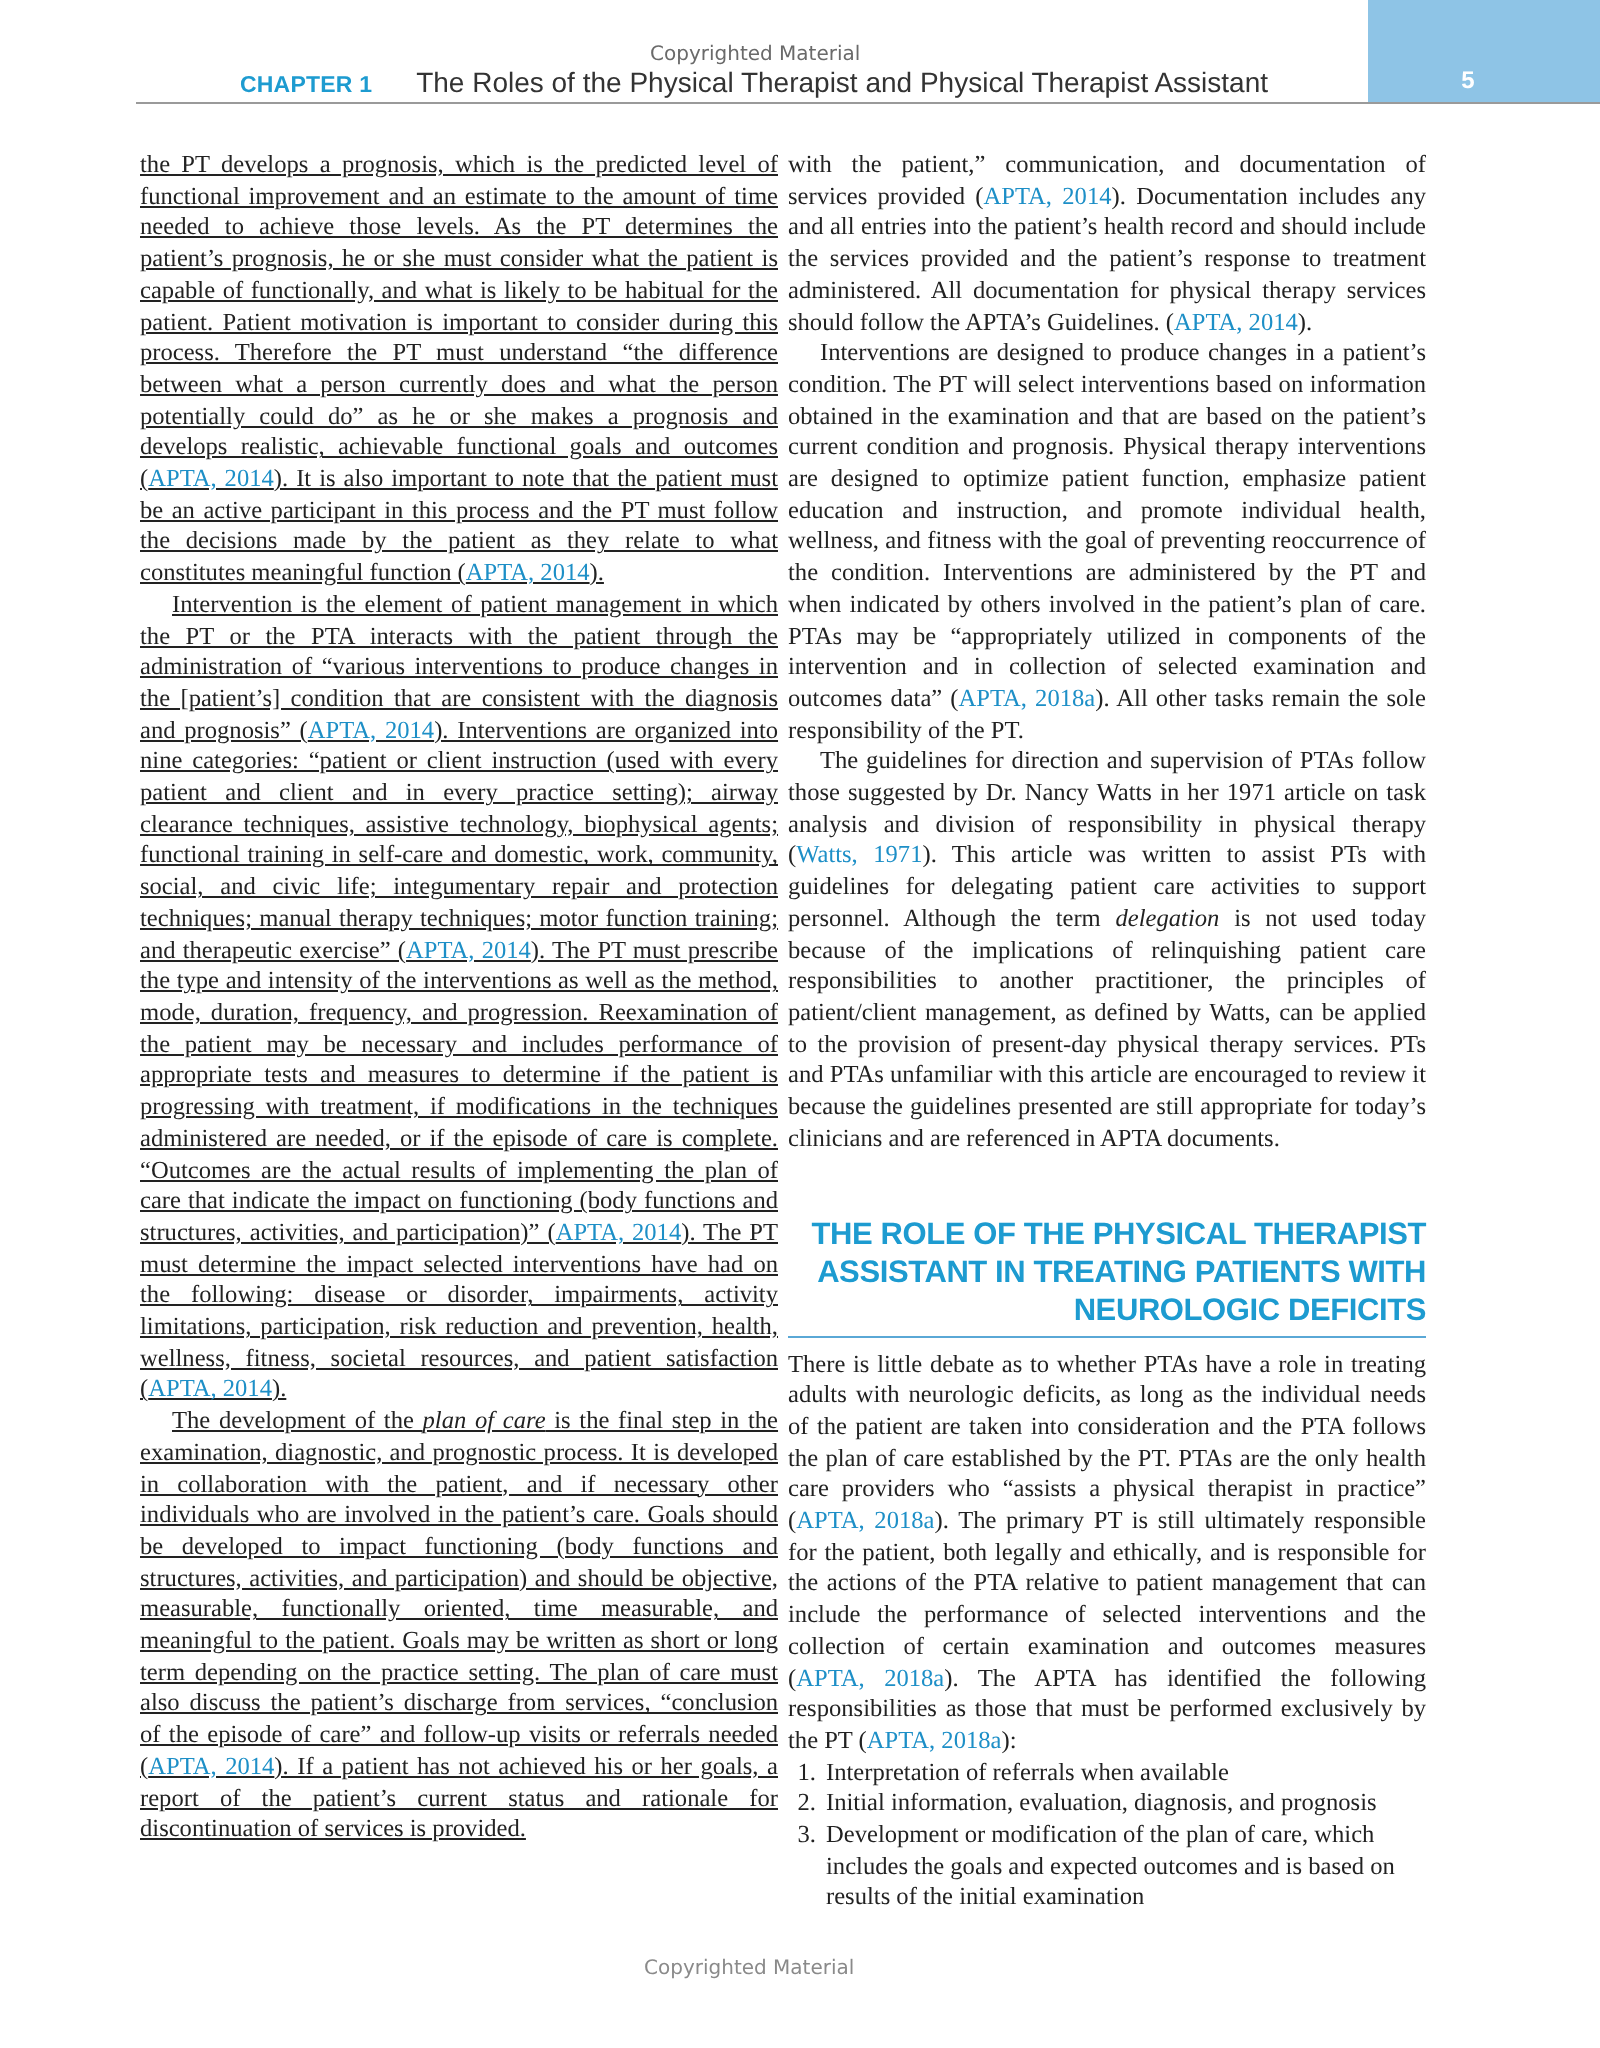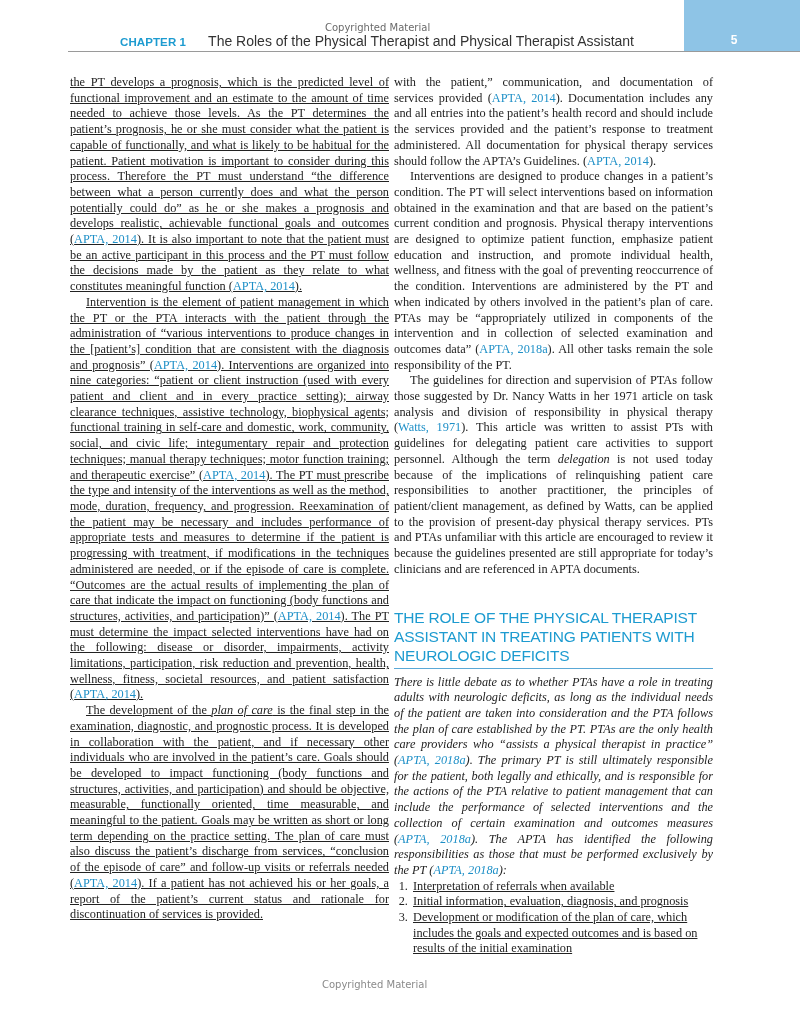--- a/index.html
+++ b/index.html
@@ -37,27 +37,27 @@
   }
   .col-left { left: 70px; text-decoration: underline; }
   .col-right { left: 394px; }
   .col p { margin: 0; }
   .col p.indent { text-indent: 16px; }
   .cite { color: #1d8fc7; }
   em { font-style: italic; }
 
   .section-heading {
     margin: 30px 0 0 0; padding-bottom: 3px;
-    font-family: "Liberation Sans", sans-serif; font-weight: normal; font-size: 15.5px; line-height: 19px;
-    color: #1d9bd0; text-align: left; letter-spacing: -0.2px;
+    font-family: "Liberation Sans", sans-serif; font-weight: bold; font-size: 15.5px; line-height: 19px;
+    color: #1d9bd0; text-align: right; letter-spacing: -0.2px;
     border-bottom: 1px solid #5aa8d6;
   }
-  .after-heading { margin-top: 6px !important; font-style: italic; }
+  .after-heading { margin-top: 6px !important; }
 
-  ol.resp { margin: 0; padding-left: 17px; text-align: left; text-decoration: underline; }
+  ol.resp { margin: 0; padding-left: 17px; text-align: left; }
   ol.resp li { padding-left: 2px; }
 </style>
 </head>
 <body>
 
 <div class="page-tab"></div>
 <div class="page-num">5</div>
 <div class="running-head">
   <span class="chap">CHAPTER 1</span><span>The Roles of the Physical Therapist and Physical Therapist Assistant</span>
 </div>

